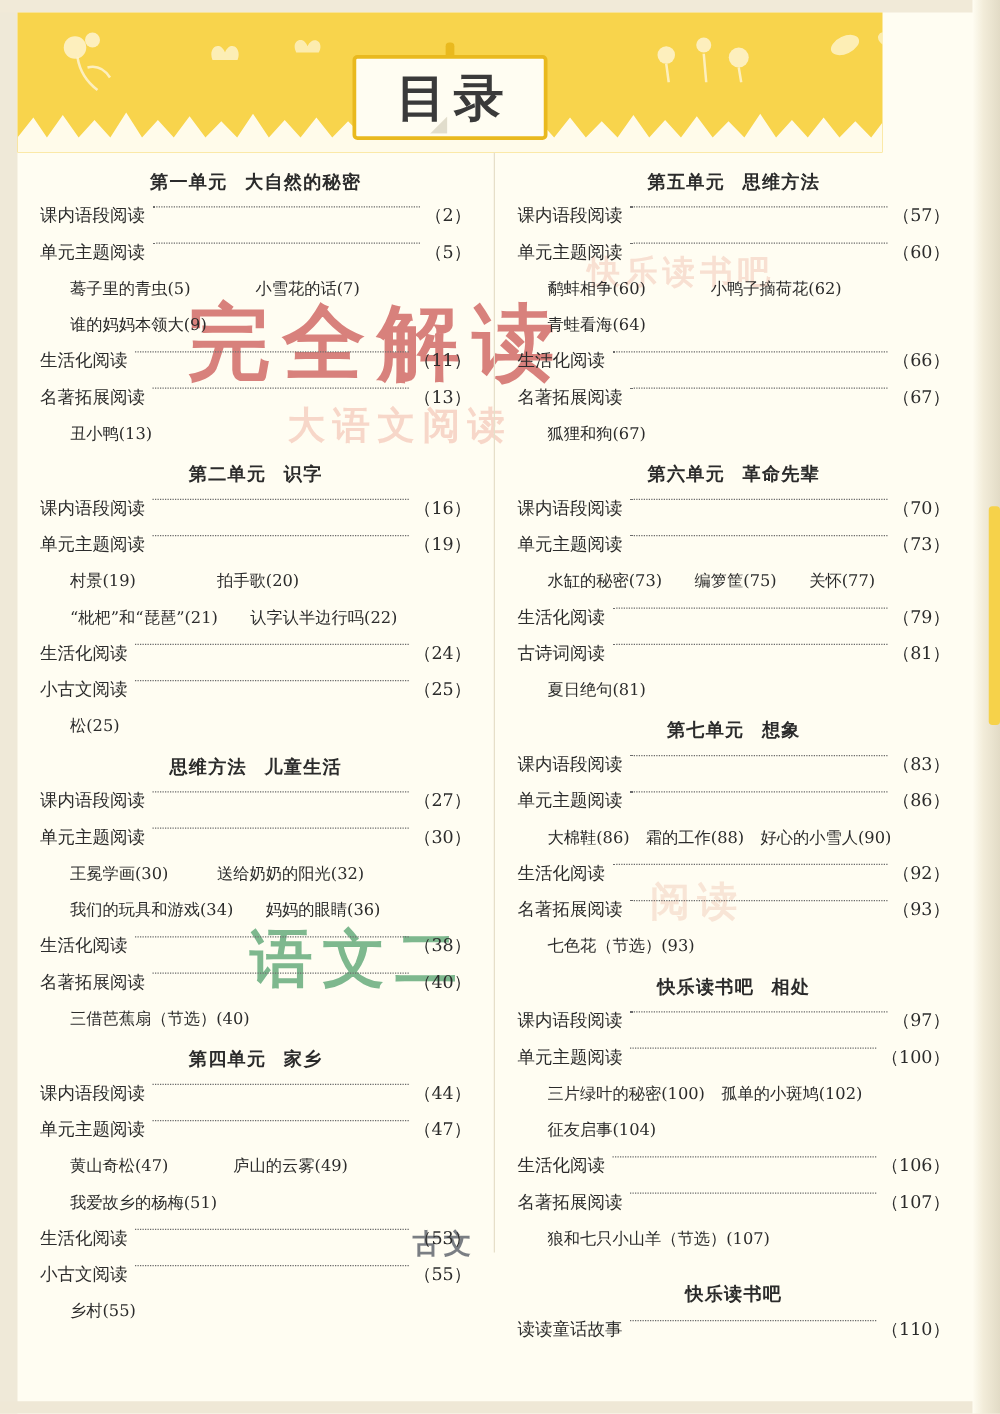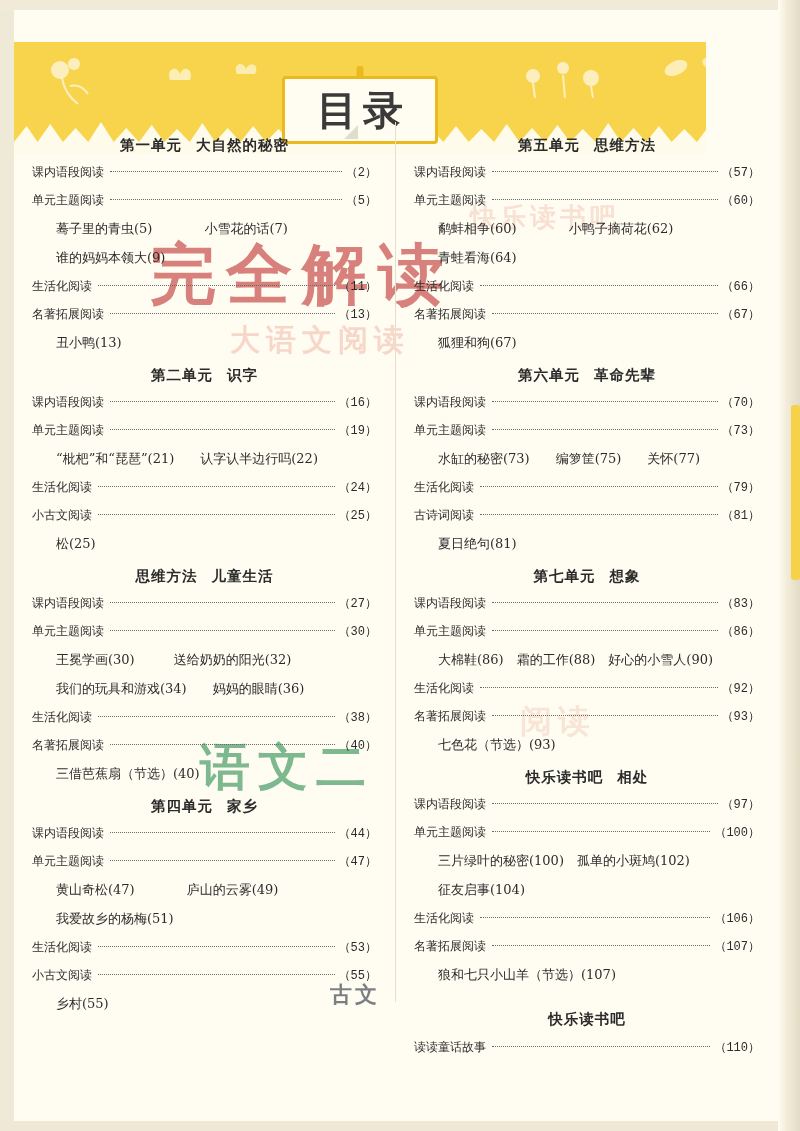--- a/index.html
+++ b/index.html
@@ -20,21 +20,20 @@
       background:linear-gradient(to right,#fffdf2 0%,#f2ecd9 40%,#e2dbc6 100%);}
   .edge-top{position:absolute;left:0;top:0;width:100%;height:10px;background:#f1ead8;}
   .edge-bottom{position:absolute;left:0;bottom:0;width:100%;height:10px;background:#efe8d6;}
   .yellow-tab{position:absolute;right:0;top:405px;width:9px;height:175px;background:#f6d24a;border-radius:3px;}
 
   
   .banner{
     position:absolute;left:14px;top:10px;width:692px;height:112px;
     background:#f8d44c;
     overflow:hidden;
-    margin-top:32px;
   }
   .banner .grass{
     position:absolute;left:0;bottom:0;width:100%;height:34px;
   }
   .banner .deco{position:absolute;opacity:.85;}
   .title-box{
     position:absolute;left:50%;transform:translateX(-50%);
     top:34px;width:150px;height:62px;background:#fffdf2;
     border:3px solid #e9b91e;border-radius:4px;
     display:flex;align-items:center;justify-content:center;
@@ -72,25 +71,24 @@
   .unit-head{
     text-align:center;
     font-size:14.5px;
     font-weight:bold;
     margin:14px 0 9px 0;
     letter-spacing:1px;
   }
   .unit-head .sp{display:inline-block;width:14px;}
 
   .row{
-    display:flex;align-items:center;
-    font-size:12px;
+    display:flex;align-items:flex-start;
+    font-size:14px;
     margin:0 0 11px 0;
     white-space:nowrap;
-    font-family:Liberation Mono, monospace;
   }
   .row .label{flex:0 0 auto;}
   .row .dots{
     flex:1 1 auto;
     margin:0 4px 3px 6px;
     border-bottom:1.5px dotted #6a6a6a;
     height:1px;
   }
   .row .pg{flex:0 0 auto;}
 
@@ -208,20 +206,21 @@
         <div class="row">
           <span class="label">课内语段阅读</span>
           <span class="dots"></span>
           <span class="pg">（16）</span>
         </div>
         <div class="row">
           <span class="label">单元主题阅读</span>
           <span class="dots"></span>
           <span class="pg">（19）</span>
         </div>
+        <div class="sub">村景(19)　　　　　拍手歌(20)</div>
         <div class="sub">“枇杷”和“琵琶”(21)　　认字认半边行吗(22)</div>
         <div class="row">
           <span class="label">生活化阅读</span>
           <span class="dots"></span>
           <span class="pg">（24）</span>
         </div>
         <div class="row">
           <span class="label">小古文阅读</span>
           <span class="dots"></span>
           <span class="pg">（25）</span>

